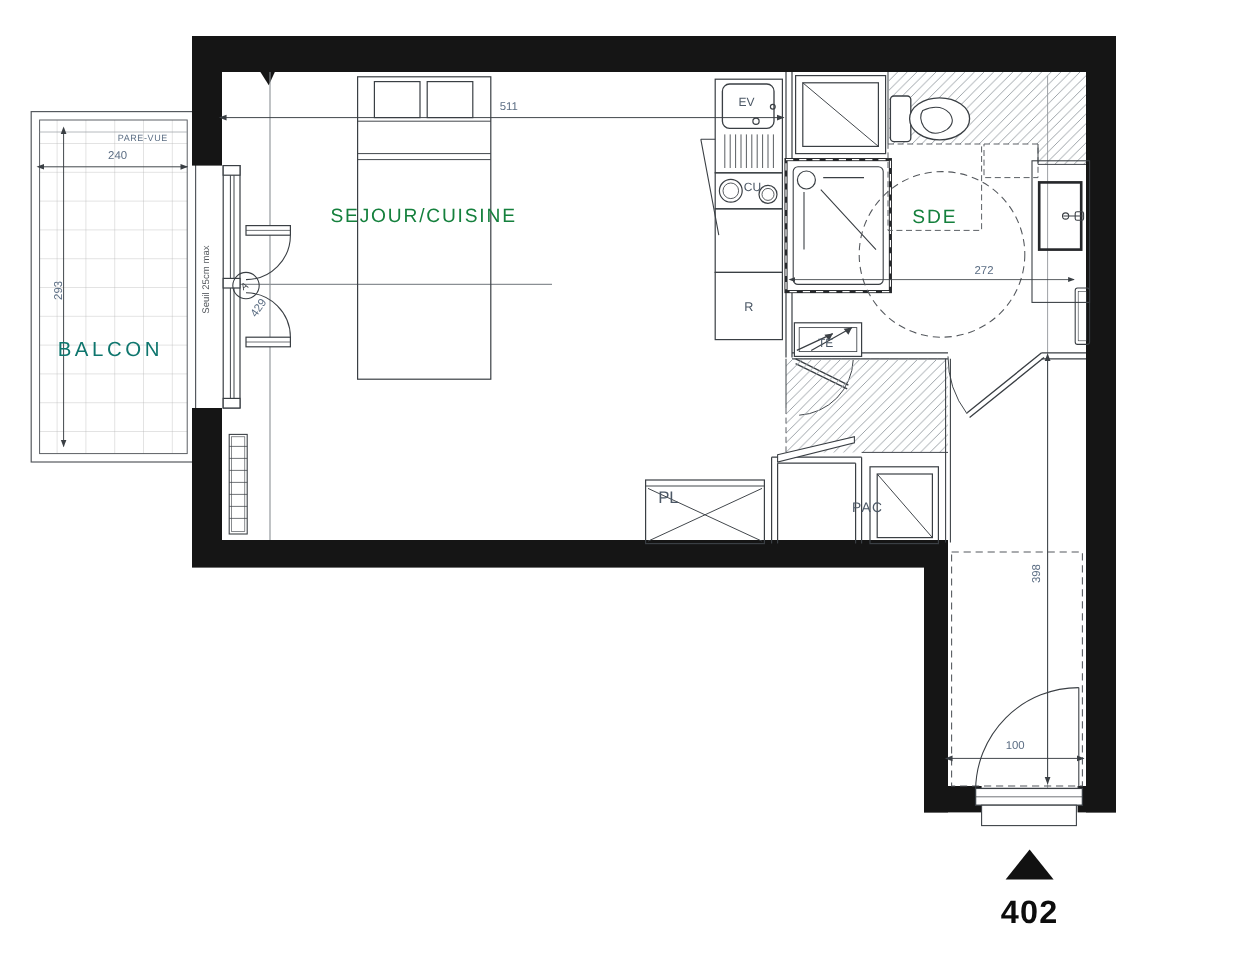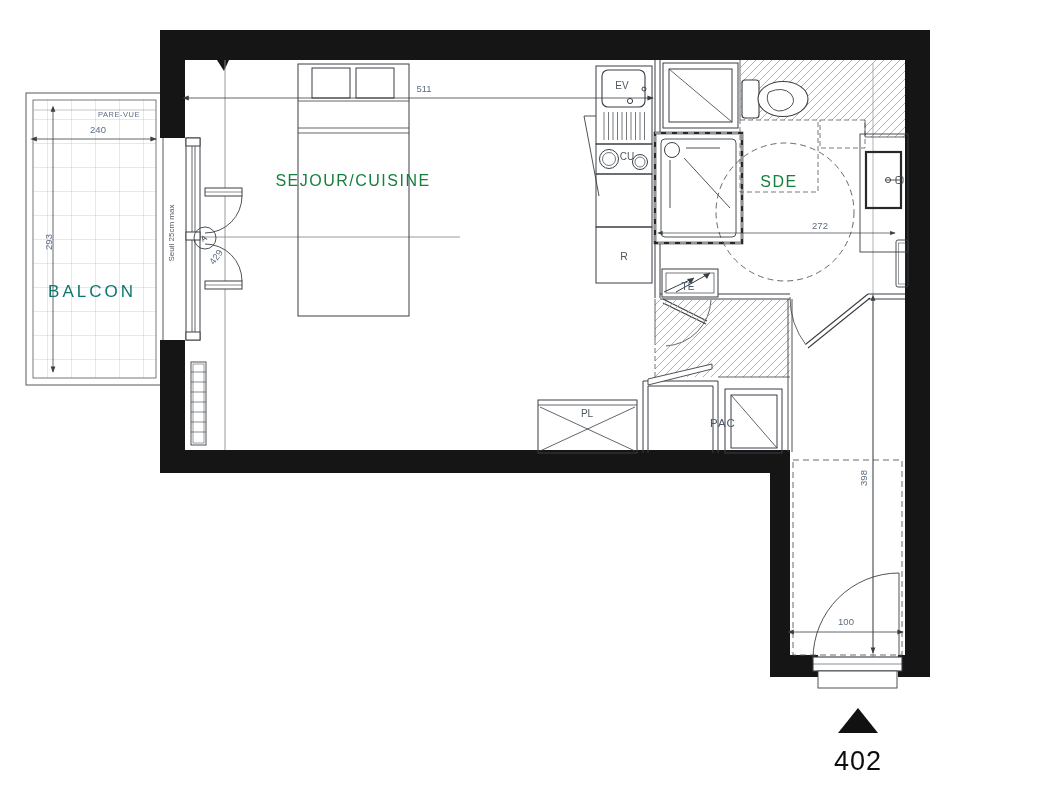--- a/index.html
+++ b/index.html
@@ -9,21 +9,21 @@
   .lbl{position:absolute;transform:translate(-50%,-50%);white-space:nowrap;
        color:#4c5866;font-family:"Liberation Sans",sans-serif;line-height:1;}
   .room{color:#15803d;font-size:16px;letter-spacing:1.5px;}
   .room-sm{color:#0f766e;font-size:17px;letter-spacing:3px;}
   .dim{color:#5c6e84;font-size:9.5px;}
   .tiny{color:#5c6e84;font-size:7.5px;letter-spacing:.5px;padding-left:36px;}
   .fix{color:#4c5866;font-size:10px;}
   .rot90{transform:translate(-50%,-50%) rotate(-90deg);}
   .rot55{transform:translate(-50%,-50%) rotate(-55deg);}
   .rot30{transform:translate(-50%,-50%) rotate(-30deg);}
-  .unit{color:#0d0d0d;font-size:27px;font-weight:normal;letter-spacing:1px;}
+  .unit{color:#0d0d0d;font-size:27px;font-weight:bold;letter-spacing:1px;}
 </style>
 </head>
 <body>
 
 <div class="stage">
 
 <svg width="1039" height="800" viewBox="0 0 1039 800">
   <defs>
     <pattern id="hatch" width="8" height="8" patternUnits="userSpaceOnUse">
       <path d="M0,8 L8,0 M-2,2 L2,-2 M6,10 L10,6" stroke="#9aa0a6" stroke-width="0.8" fill="none"></path>
@@ -251,21 +251,21 @@
 <div class="lbl dim" style="left:424px;top:89px;">511</div>
 
 <div class="lbl fix" style="left:622px;top:86px;">EV</div>
 <div class="lbl fix" style="left:627px;top:157px;">CU</div>
 <div class="lbl fix" style="left:624px;top:256px;font-size:10.5px;">R</div>
 
 <div class="lbl room" style="left:779px;top:182px;">SDE</div>
 <div class="lbl dim" style="left:820px;top:226px;">272</div>
 
 <div class="lbl fix" style="left:688px;top:287px;">TE</div>
-<div class="lbl fix" style="left:587px;top:414px;font-size:10px;">PL</div>
+<div class="lbl fix" style="left:557px;top:414px;font-size:14px;">PL</div>
 <div class="lbl fix" style="left:680px;top:424px;font-size:11.5px;letter-spacing:1px;margin-left:43px;">PAC</div>
 
 <div class="lbl dim rot90" style="left:864px;top:478px;">398</div>
 <div class="lbl dim" style="left:846px;top:622px;">100</div>
 
 <div class="lbl unit" style="left:858px;top:761px;">402</div>
 
 </div>
 
 </body></html>

